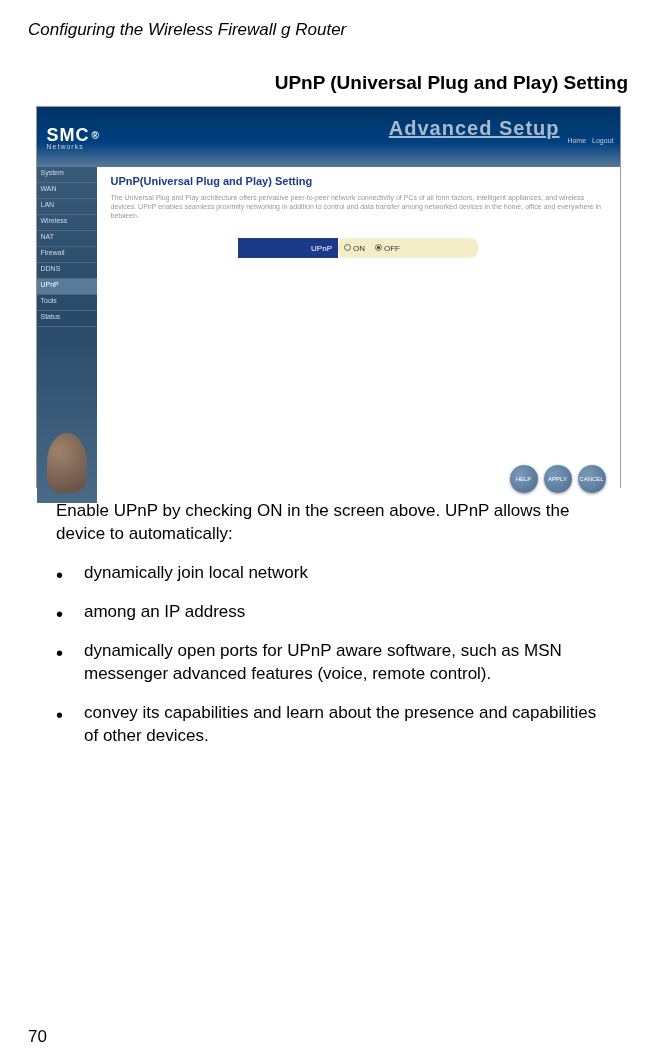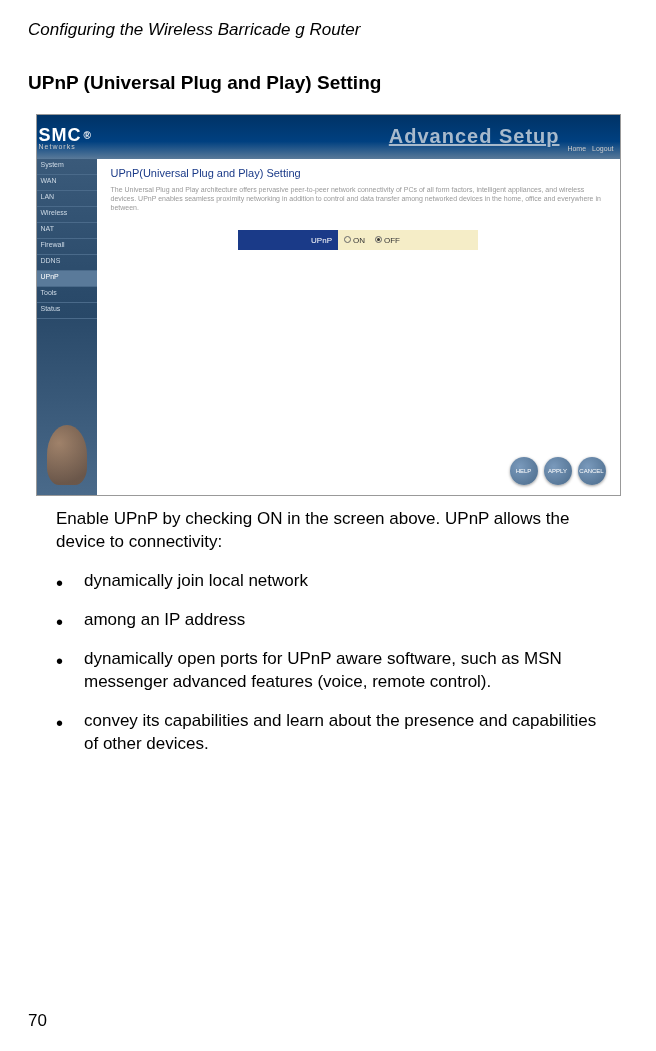--- a/index.html
+++ b/index.html
@@ -18,36 +18,37 @@
     .header-text {
       font-style: italic;
       font-size: 17px;
       color: #000;
       margin-bottom: 32px;
     }
     .section-title {
       font-weight: bold;
       font-size: 19px;
       color: #000;
-      margin-bottom: 20px;
+      margin-bottom: 12px;
+      text-align: right;
     }
     .screenshot {
       width: 585px;
       height: 382px;
       margin: 0 auto 12px;
       border: 1px solid #999;
       position: relative;
       background: #fff;
     }
     .sc-topbar {
-      height: 44px;
+      height: 60px;
       background: linear-gradient(to bottom, #003366 0%, #004080 60%, #5a7a99 100%);
       display: flex;
       align-items: center;
-      padding: 0 2px;
+      padding: 0 10px;
       position: relative;
     }
     .sc-logo {
       color: #fff;
       font-weight: bold;
       font-size: 18px;
       letter-spacing: 1px;
       display: flex;
       align-items: center;
     }
@@ -121,21 +122,21 @@
       opacity: 0.7;
     }
     .sc-main {
       flex: 1;
       background: #fff;
       padding: 8px 14px;
       position: relative;
     }
     .sc-main-title {
       font-size: 11px;
-      font-weight: normal;
+      font-weight: bold;
       color: #1a3a88;
       margin-bottom: 6px;
     }
     .sc-main-desc {
       font-size: 7px;
       color: #999;
       line-height: 1.3;
       margin-bottom: 18px;
     }
     .sc-control-row {
@@ -160,20 +161,21 @@
     }
     .sc-control-value {
       flex: 1;
       background: #f5edc7;
       display: flex;
       align-items: center;
       font-size: 8px;
       padding: 0 6px;
       gap: 10px;
       color: #333;
+      border-radius: 8px;
     }
     .sc-radio {
       display: inline-block;
       width: 7px;
       height: 7px;
       border-radius: 50%;
       border: 1px solid #666;
       margin-right: 2px;
       position: relative;
     }
@@ -226,29 +228,29 @@
     }
     .bullet-list li::before {
       content: '•';
       position: absolute;
       left: 0;
       top: 0;
       font-size: 20px;
     }
     .page-number {
       position: absolute;
-      bottom: 20px;
+      bottom: 4px;
       left: 28px;
       font-size: 17px;
     }
   </style>
 </head>
 <body>
 
-<div class="header-text">Configuring the Wireless Barricade g Router</div>
+<div class="header-text">Configuring the Wireless Firewall g Router</div>
 
 <div class="section-title">UPnP (Universal Plug and Play) Setting</div>
 
 <div class="screenshot">
   <div class="sc-topbar">
     <div>
       <div class="sc-logo">
         <span>SMC</span>
         <span class="sc-logo-reg">®</span>
       </div>
@@ -290,21 +292,21 @@
       </div>
       <div class="sc-footer-buttons">
         <div class="sc-btn">HELP</div>
         <div class="sc-btn">APPLY</div>
         <div class="sc-btn">CANCEL</div>
       </div>
     </div>
   </div>
 </div>
 
-<div class="body-text">Enable UPnP by checking ON in the screen above. UPnP allows the device to connectivity:</div>
+<div class="body-text">Enable UPnP by checking ON in the screen above. UPnP allows the device to automatically:</div>
 
 <ul class="bullet-list">
   <li>dynamically join local network</li>
   <li>among an IP address</li>
   <li>dynamically open ports for UPnP aware software, such as MSN messenger advanced features (voice, remote control).</li>
   <li>convey its capabilities and learn about the presence and capabilities of other devices.</li>
 </ul>
 
 <div class="page-number">70</div>
 

